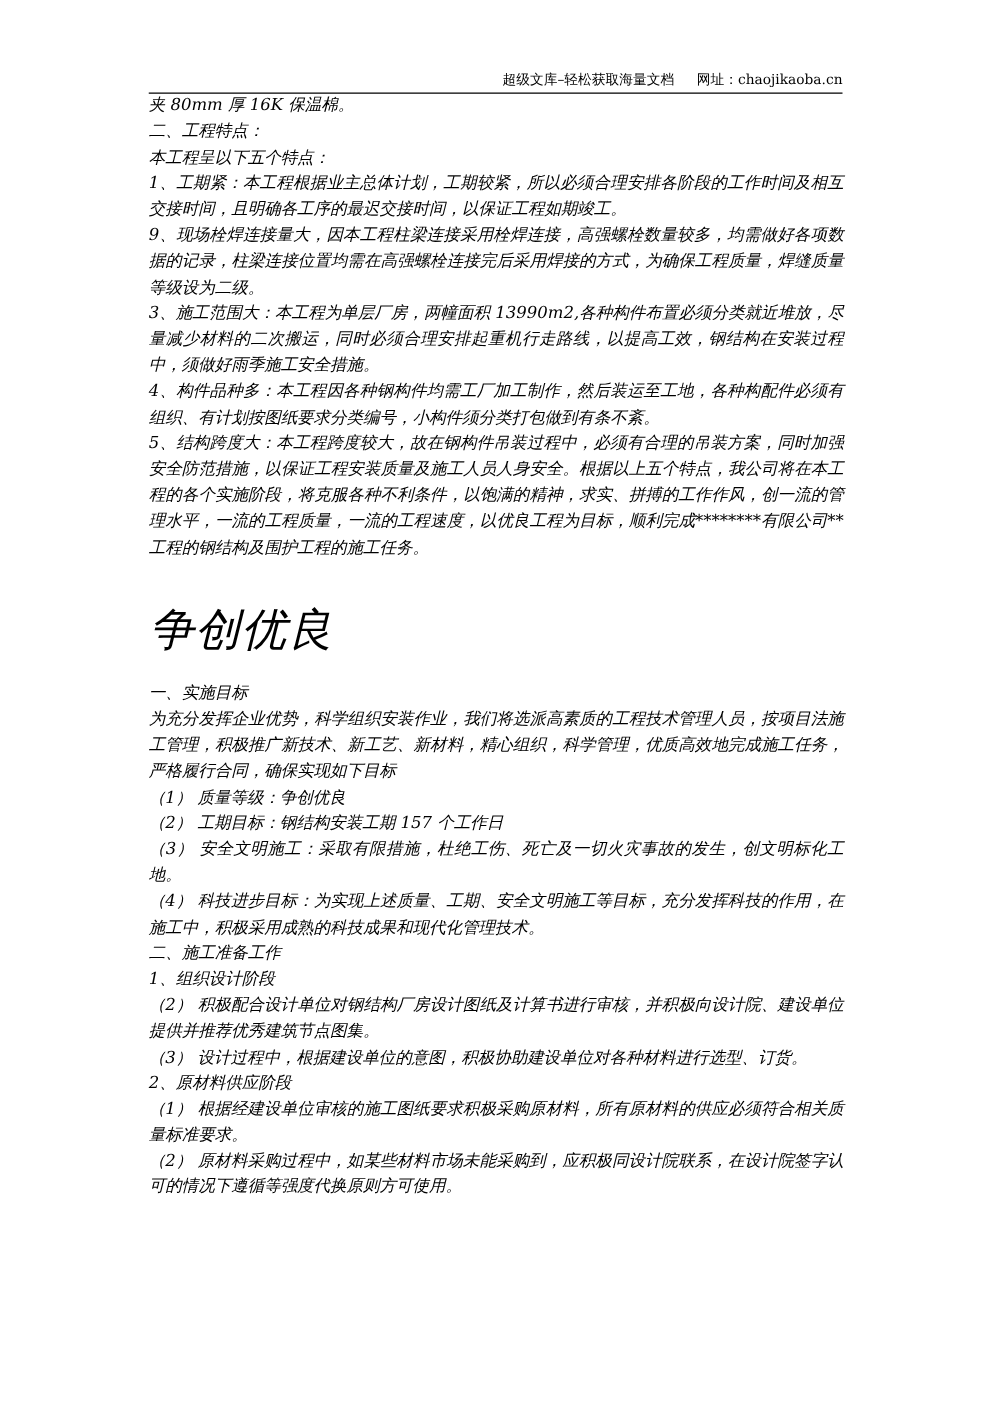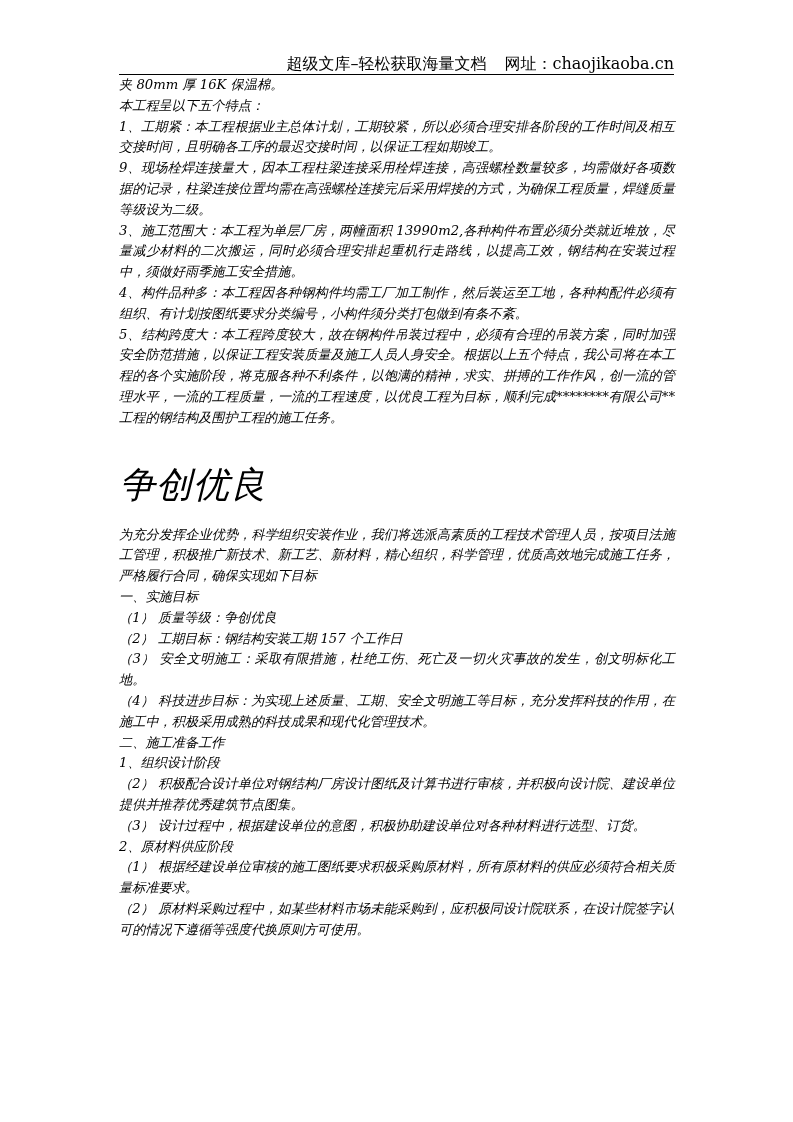--- a/index.html
+++ b/index.html
@@ -1,44 +1,45 @@
 <!DOCTYPE html>
 <html><head>
 <meta charset="utf-8">
 <style>
   html, body { margin: 0; padding: 0; background: #ffffff; }
   body { width: 793px; height: 1122px; position: relative; overflow: hidden;
          font-family: "DejaVu Serif", "Liberation Serif", serif; color: #000; }
   .page-header { position: absolute; left: 119px; top: 56px; width: 555px; height: 18px;
-                 border-bottom: 1px solid #000; text-align: right; font-size: 16px; line-height: 16px; }
+                 border-bottom: 1px solid #000; text-align: right; font-size: 11px; line-height: 16px; }
   .page-header .site { margin-left: 18px; }
   .content { position: absolute; left: 119px; top: 75px; width: 556px; font-size: 13.2px; line-height: 20.8px; }
   .content p { margin: 0; text-align: justify; font-style: italic; }
   .section-title { font-size: 36px; line-height: 44px; margin: 34px 0 18px 0 !important; font-weight: normal; letter-spacing: 1px; }
 </style>
 </head>
 <body>
 
 <div class="page-header">
   <span>超级文库–轻松获取海量文档</span><span class="site">网址：chaojikaoba.cn</span>
 </div>
 
 <div class="content">
   <p>夹 80mm  厚 16K  保温棉。</p>
+  <p>二、工程特点：</p>
   <p>本工程呈以下五个特点：</p>
   <p>1、工期紧：本工程根据业主总体计划，工期较紧，所以必须合理安排各阶段的工作时间及相互交接时间，且明确各工序的最迟交接时间，以保证工程如期竣工。</p>
   <p>9、现场栓焊连接量大，因本工程柱梁连接采用栓焊连接，高强螺栓数量较多，均需做好各项数据的记录，柱梁连接位置均需在高强螺栓连接完后采用焊接的方式，为确保工程质量，焊缝质量等级设为二级。</p>
   <p>3、施工范围大：本工程为单层厂房，两幢面积 13990m2,各种构件布置必须分类就近堆放，尽量减少材料的二次搬运，同时必须合理安排起重机行走路线，以提高工效，钢结构在安装过程中，须做好雨季施工安全措施。</p>
   <p>4、构件品种多：本工程因各种钢构件均需工厂加工制作，然后装运至工地，各种构配件必须有组织、有计划按图纸要求分类编号，小构件须分类打包做到有条不紊。</p>
   <p>5、结构跨度大：本工程跨度较大，故在钢构件吊装过程中，必须有合理的吊装方案，同时加强安全防范措施，以保证工程安装质量及施工人员人身安全。根据以上五个特点，我公司将在本工程的各个实施阶段，将克服各种不利条件，以饱满的精神，求实、拼搏的工作作风，创一流的管理水平，一流的工程质量，一流的工程速度，以优良工程为目标，顺利完成********有限公司**工程的钢结构及围护工程的施工任务。</p>
 
   <p class="section-title">争创优良</p>
 
+  <p>一、实施目标</p>
   <p>为充分发挥企业优势，科学组织安装作业，我们将选派高素质的工程技术管理人员，按项目法施工管理，积极推广新技术、新工艺、新材料，精心组织，科学管理，优质高效地完成施工任务，严格履行合同，确保实现如下目标</p>
-  <p>一、实施目标</p>
   <p>（1）  质量等级：争创优良</p>
   <p>（2）  工期目标：钢结构安装工期 157  个工作日</p>
   <p>（3）  安全文明施工：采取有限措施，杜绝工伤、死亡及一切火灾事故的发生，创文明标化工地。</p>
   <p>（4）  科技进步目标：为实现上述质量、工期、安全文明施工等目标，充分发挥科技的作用，在施工中，积极采用成熟的科技成果和现代化管理技术。</p>
 
   <p>二、施工准备工作</p>
   <p>1、组织设计阶段</p>
   <p>（2）  积极配合设计单位对钢结构厂房设计图纸及计算书进行审核，并积极向设计院、建设单位提供并推荐优秀建筑节点图集。</p>
   <p>（3）  设计过程中，根据建设单位的意图，积极协助建设单位对各种材料进行选型、订货。</p>
   <p>2、原材料供应阶段</p>

